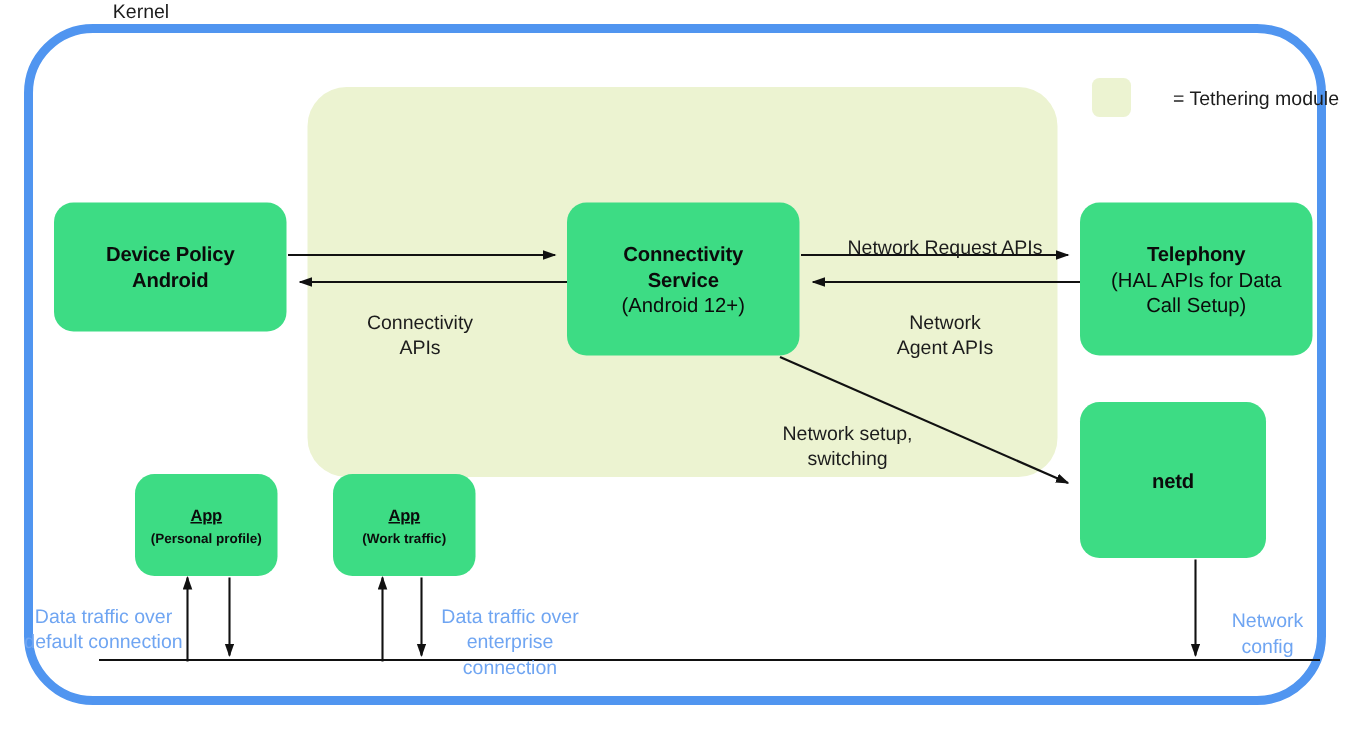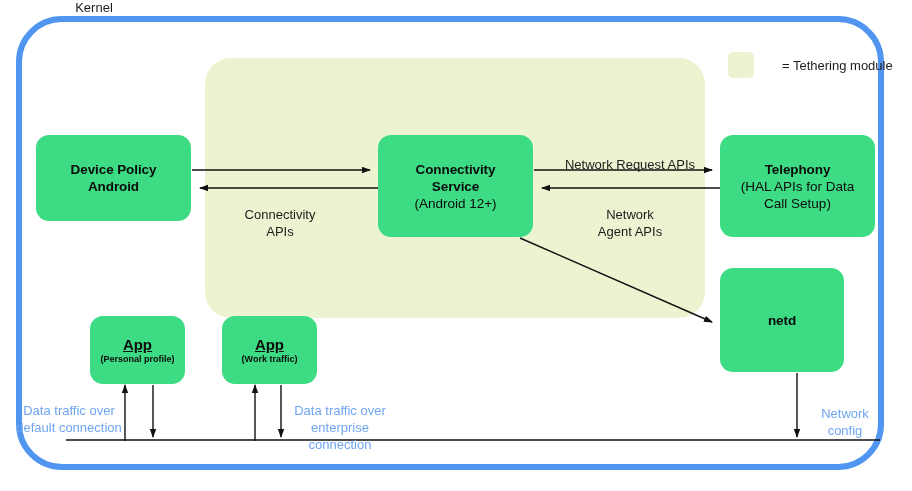--- a/index.html
+++ b/index.html
@@ -52,21 +52,21 @@
     font-weight: bold;
     font-size: 13.5px;
     line-height: 17px;
     letter-spacing: -0.1px;
   }
   .node .sub {
     font-size: 13.5px;
     line-height: 17px;
     font-weight: normal;
   }
-  .node.app .title { font-size: 15px; text-decoration: underline; }
+  .node.app .title { font-size: 11px; text-decoration: underline; }
   .node.app .sub { font-size: 9px; font-weight: bold; line-height: 12px; }
 
   
   #node-dpm        { left: 36px;  top: 135px; width: 155px; height: 86px; }
   #node-connsvc    { left: 378px; top: 135px; width: 155px; height: 102px; }
   #node-telephony  { left: 720px; top: 135px; width: 155px; height: 102px; }
   #node-netd       { left: 720px; top: 268px; width: 124px; height: 104px; }
   #node-app-personal { left: 90px;  top: 316px; width: 95px; height: 68px; }
   #node-app-work     { left: 222px; top: 316px; width: 95px; height: 68px; }
 
@@ -189,20 +189,22 @@
   <div class="node app" id="node-app-work">
     <div class="title">App</div>
     <div class="sub">(Work traffic)</div>
   </div>
 
   <div class="edge-label" id="lbl-connectivity-apis">Connectivity
 APIs</div>
   <div class="edge-label" id="lbl-network-request">Network Request APIs</div>
   <div class="edge-label" id="lbl-network-agent">Network
 Agent APIs</div>
+  <div class="edge-label" id="lbl-network-setup">Network setup,
+switching</div>
   <div class="edge-label blue" id="lbl-data-default">Data traffic over
 default connection</div>
   <div class="edge-label blue" id="lbl-data-enterprise">Data traffic over
 enterprise connection</div>
   <div class="edge-label blue" id="lbl-network-config">Network
 config</div>
 
   <div id="lbl-kernel">Kernel</div>
 
   <div id="legend">

